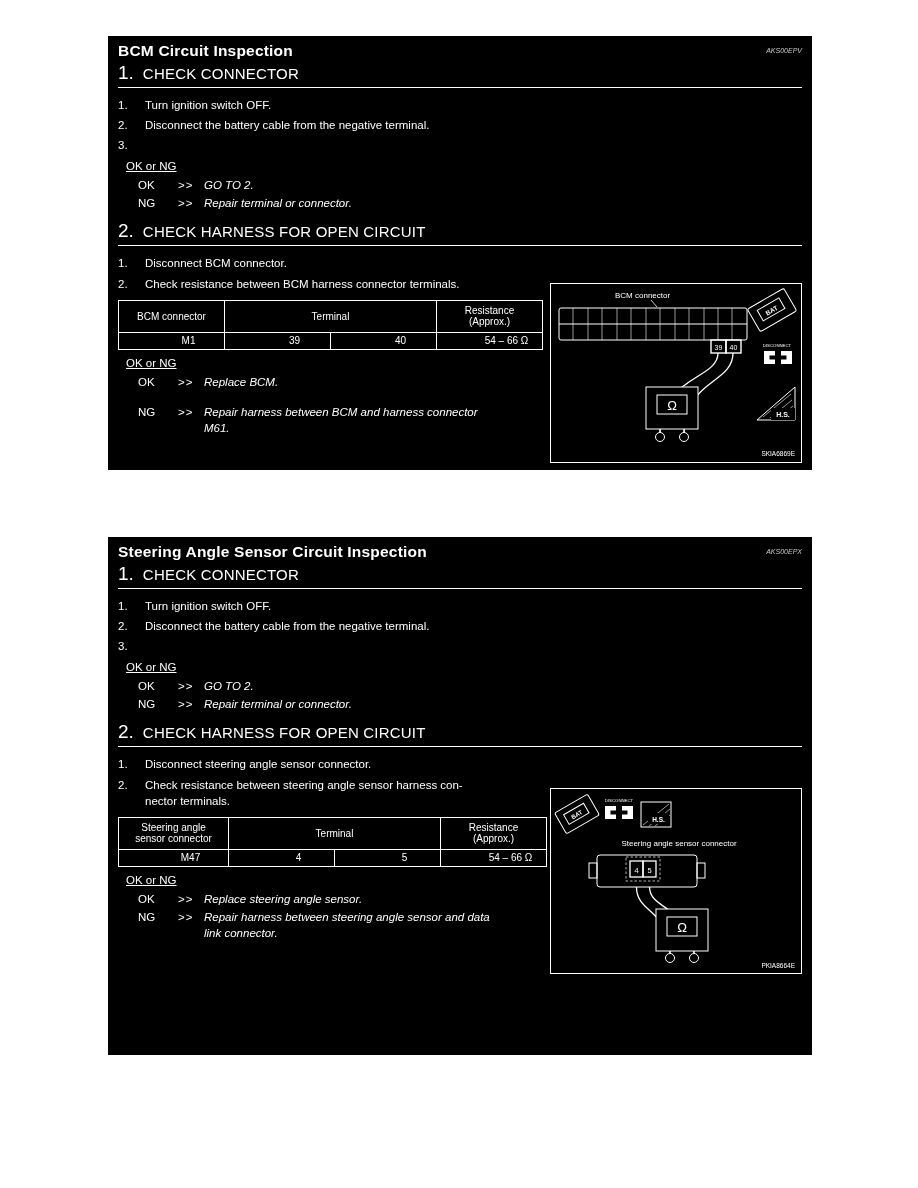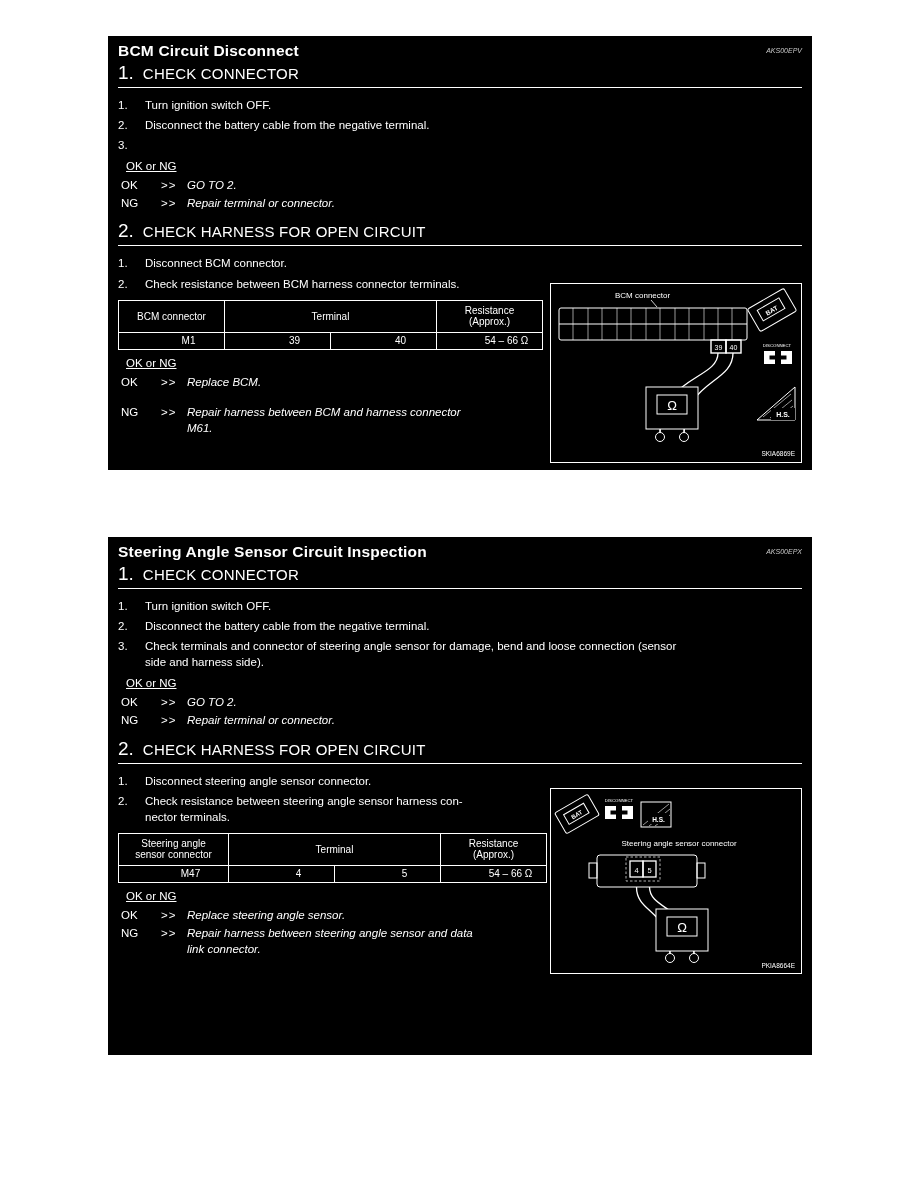--- a/index.html
+++ b/index.html
@@ -19,21 +19,21 @@
   .step-num  { font-size:19px; font-weight:normal; }
   .step-label{ font-size:15px; font-weight:normal; letter-spacing:.2px; }
   .rule { border:0; border-top:1px solid #fff; margin-top:3px; }
 
   .list { margin-top:9px; }
   .num-item { display:flex; font-size:11.5px; line-height:1.4; margin-bottom:4px; }
   .num-item .n { flex:none; width:27px; }
   .num-item .t { white-space:pre-line; }
 
   .okng-head { font-size:11.5px; text-decoration:underline; margin:7px 0 5px 8px; }
-  .okng-row  { display:flex; font-size:11.5px; line-height:1.4; margin:0 0 2px 3px; }
+  .okng-row  { display:flex; font-size:11.5px; line-height:1.4; margin:0 0 2px 20px; }
   .okng-row .lab { flex:none; width:40px; }
   .okng-row .arr { flex:none; width:26px; letter-spacing:1px; }
   .okng-row .txt { white-space:pre-line;font-style:italic; }
   .okng-row.gap { margin-top:14px; }
 
   .step2-body { width:440px; }
 
   .spec-table { border-collapse:collapse; margin:8px 0 2px 0; font-size:10px; }
   .spec-table th, .spec-table td { border:1px solid #fff; font-weight:normal; text-align:center;
         vertical-align:middle; padding:2px 4px; white-space:pre-line; color:#fff; }
@@ -44,21 +44,21 @@
   .fig-1 { left:442px; top:247px; width:252px; height:180px; }
   .fig-2 { left:442px; top:251px; width:252px; height:186px; }
   .figure svg { display:block; width:100%; height:100%; }
   .figure text { fill:#fff; font-family:"Liberation Sans", sans-serif; }
 </style>
 </head>
 <body>
 
 <section class="panel panel-1">
   <header class="panel-head">
-    <h1 class="panel-title">BCM Circuit Disconnect</h1>
+    <h1 class="panel-title">BCM Circuit Inspection</h1>
     <span class="fig-code">AKS00EPV</span>
   </header>
 
   <div class="step-head">
     <span class="step-num">1.</span>
     <span class="step-label">CHECK CONNECTOR</span>
   </div>
   <hr class="rule">
 
   <div class="list">
@@ -201,22 +201,20 @@
     <div class="num-item">
       <span class="n">1.</span>
       <span class="t">Turn ignition switch OFF.</span>
     </div>
     <div class="num-item">
       <span class="n">2.</span>
       <span class="t">Disconnect the battery cable from the negative terminal.</span>
     </div>
     <div class="num-item">
       <span class="n">3.</span>
-      <span class="t">Check terminals and connector of steering angle sensor for damage, bend and loose connection (sensor
-side and harness side).</span>
     </div>
   </div>
 
   <div class="okng-head">OK or NG</div>
   <div class="okng-row">
     <span class="lab">OK</span>
     <span class="arr">&gt;&gt;</span>
     <span class="txt">GO TO 2.</span>
   </div>
   <div class="okng-row">

